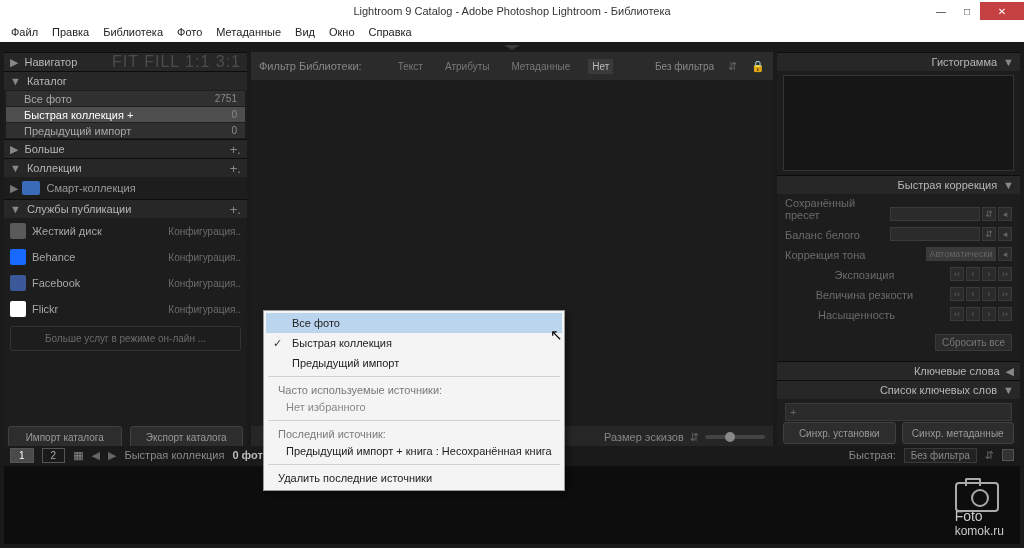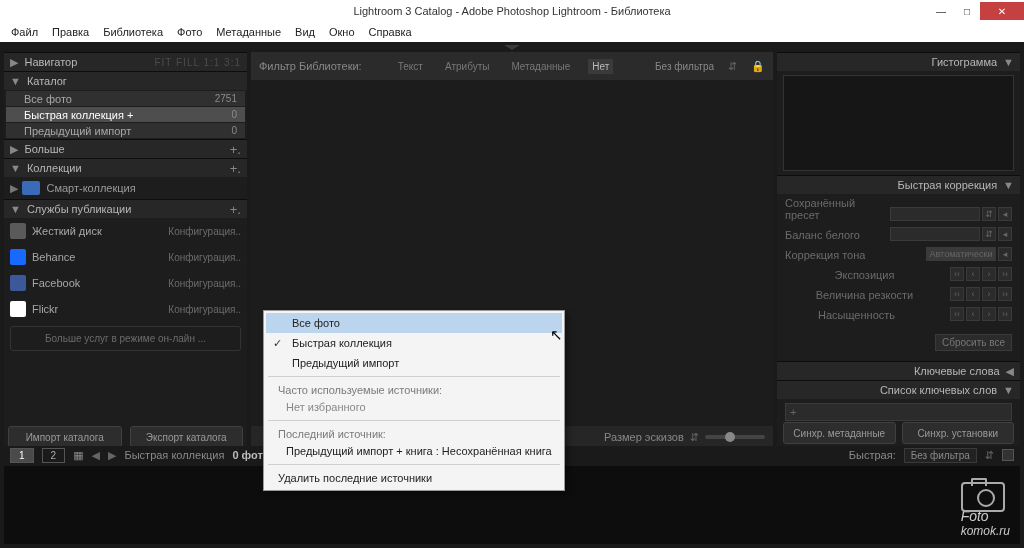--- a/index.html
+++ b/index.html
@@ -13,21 +13,21 @@
   .menubar{height:20px;background:#fff;display:flex;align-items:center;padding:0 4px;gap:0}
   .menuitem{padding:2px 7px;color:#222}
   
   .lr-frame{position:absolute;top:42px;left:0;right:0;bottom:0;background:#1a1a1a}
   .pull-grip-top{height:10px;display:flex;justify-content:center;align-items:center}
   .grip-tri{width:0;height:0;border-left:8px solid transparent;border-right:8px solid transparent;border-top:5px solid #3a3a3a}
   
   .left-col{position:absolute;top:10px;left:4px;width:243px;bottom:100px;background:#1d1d1d}
   .panel-header{height:19px;background:#272727;display:flex;align-items:center;padding:0 6px;color:#b7b7b7;font-size:12px;border-top:1px solid #0d0d0d}
   .panel-header .tri{margin-right:6px;color:#888}
-  .panel-header .extras{margin-left:auto;color:#4c4c4c;font-size:10px;letter-spacing:1px}
+  .panel-header .extras{margin-left:auto;color:#4c4c4c;font-size:16px;letter-spacing:1px}
   .panel-header .plus{margin-left:auto;color:#888;font-size:13px}
   .cat-row{height:15px;background:#303030;display:flex;align-items:center;padding:0 8px 0 18px;color:#a7a7a7;margin:1px 2px}
   .cat-row.sel{background:#4e4e4e;color:#fff}
   .cat-row .ct{margin-left:auto;color:#8a8a8a;font-size:10px}
   .sub-row{display:flex;align-items:center;padding:4px 6px;color:#9a9a9a}
   .sub-row .sq{width:18px;height:14px;background:#3a6bb8;margin-right:6px;border-radius:2px}
   .pub-row{display:flex;align-items:center;padding:5px 6px;color:#a7a7a7}
   .pub-row .icon{width:16px;height:16px;border-radius:2px;margin-right:6px}
   .pub-row .cfg{margin-left:auto;color:#6b6b6b;font-size:10px}
   .more-svc{text-align:center;color:#6b6b6b;padding:6px;border:1px solid #333;margin:4px 6px;border-radius:3px;font-size:10px}
@@ -58,40 +58,40 @@
   .kw-input{height:18px;background:#2b2b2b;margin:4px 8px;border:1px solid #3a3a3a;display:flex;align-items:center;padding:0 4px;color:#666}
   .right-btn-row{display:flex;gap:6px;margin:4px 6px}
   
   .filmstrip-bar{position:absolute;left:4px;right:4px;bottom:84px;height:18px;background:#1a1a1a;display:flex;align-items:center;padding:0 6px;color:#8a8a8a;gap:8px}
   .fs-btn{padding:1px 8px;border:1px solid #555;color:#aaa;font-size:10px}
   .fs-btn.active{background:#4a4a4a;color:#fff}
   .grid-icon{color:#888}
   .filmstrip-bar .spacer{flex:1}
   .filter-sel{padding:1px 6px;border:1px solid #3a3a3a;background:#222;color:#8a8a8a;font-size:10px}
   .filmstrip{position:absolute;left:4px;right:4px;bottom:4px;height:78px;background:#0d0d0d}
-  .watermark{position:absolute;right:10px;bottom:6px;color:#ccc;font-style:italic;font-family:Georgia,serif}
+  .watermark{position:absolute;right:16px;bottom:6px;color:#ccc;font-family:Georgia,serif}
   .watermark .line{font-size:14px}
   .cam-icon{width:44px;height:30px;border:2px solid #aaa;border-radius:4px;position:relative;margin-bottom:-4px}
   .cam-icon:before{content:"";position:absolute;top:-6px;left:8px;width:12px;height:6px;border:2px solid #aaa;border-bottom:none;border-radius:2px 2px 0 0}
   .cam-icon:after{content:"";position:absolute;top:5px;left:14px;width:14px;height:14px;border:2px solid #aaa;border-radius:50%}
   
   .ctx-menu{position:absolute;left:263px;top:310px;width:302px;background:#f4f4f4;border:1px solid #9a9a9a;box-shadow:3px 3px 6px rgba(0,0,0,.4);z-index:50;padding:2px}
   .ctx-item{padding:4px 8px 4px 26px;color:#222;position:relative}
   .ctx-item.hover{background:#bcd5ef}
   .ctx-item.checked:before{content:"✓";position:absolute;left:7px;color:#333}
   .ctx-sep{height:1px;background:#d0d0d0;margin:3px 2px}
   .ctx-label{padding:4px 8px 2px 12px;color:#7a7a7a;font-size:11px}
   .ctx-sub{padding:3px 8px 4px 20px;color:#222}
   .cursor{position:absolute;left:550px;top:326px;z-index:60;pointer-events:none;font-size:15px;color:#000}
 </style>
 </head>
 <body>
 
 <div class="titlebar">
-  <span class="title-text">Lightroom 3 Catalog - Adobe Photoshop Lightroom - Библиотека</span>
+  <span class="title-text">Lightroom 9 Catalog - Adobe Photoshop Lightroom - Библиотека</span>
   <div class="win-buttons">
     <div class="win-btn">—</div>
     <div class="win-btn">□</div>
     <div class="win-btn close">✕</div>
   </div>
 </div>
 
 <div class="menubar">
   <div class="menuitem">Файл</div>
   <div class="menuitem">Правка</div>
@@ -267,22 +267,22 @@
       <span class="tri">◀</span>
     </div>
     <div class="panel-header right">
       <span>Список ключевых слов</span>
       <span class="tri">▼</span>
     </div>
     <div class="kw-input">
         <span>+</span>
       </div>
     <div class="right-btn-row" style="position:absolute;bottom:0;left:0;right:0">
+      <div class="lr-btn">Синхр. установки</div>
       <div class="lr-btn">Синхр. метаданные</div>
-      <div class="lr-btn">Синхр. установки</div>
     </div>
   </div>
 
   <div class="filmstrip-bar">
     <span class="fs-btn active">1</span>
     <span class="fs-btn">2</span>
     <span class="grid-icon">▦</span>
     <span style="color:#666">◀</span>
     <span style="color:#666">▶</span>
     <span>Быстрая коллекция</span>

